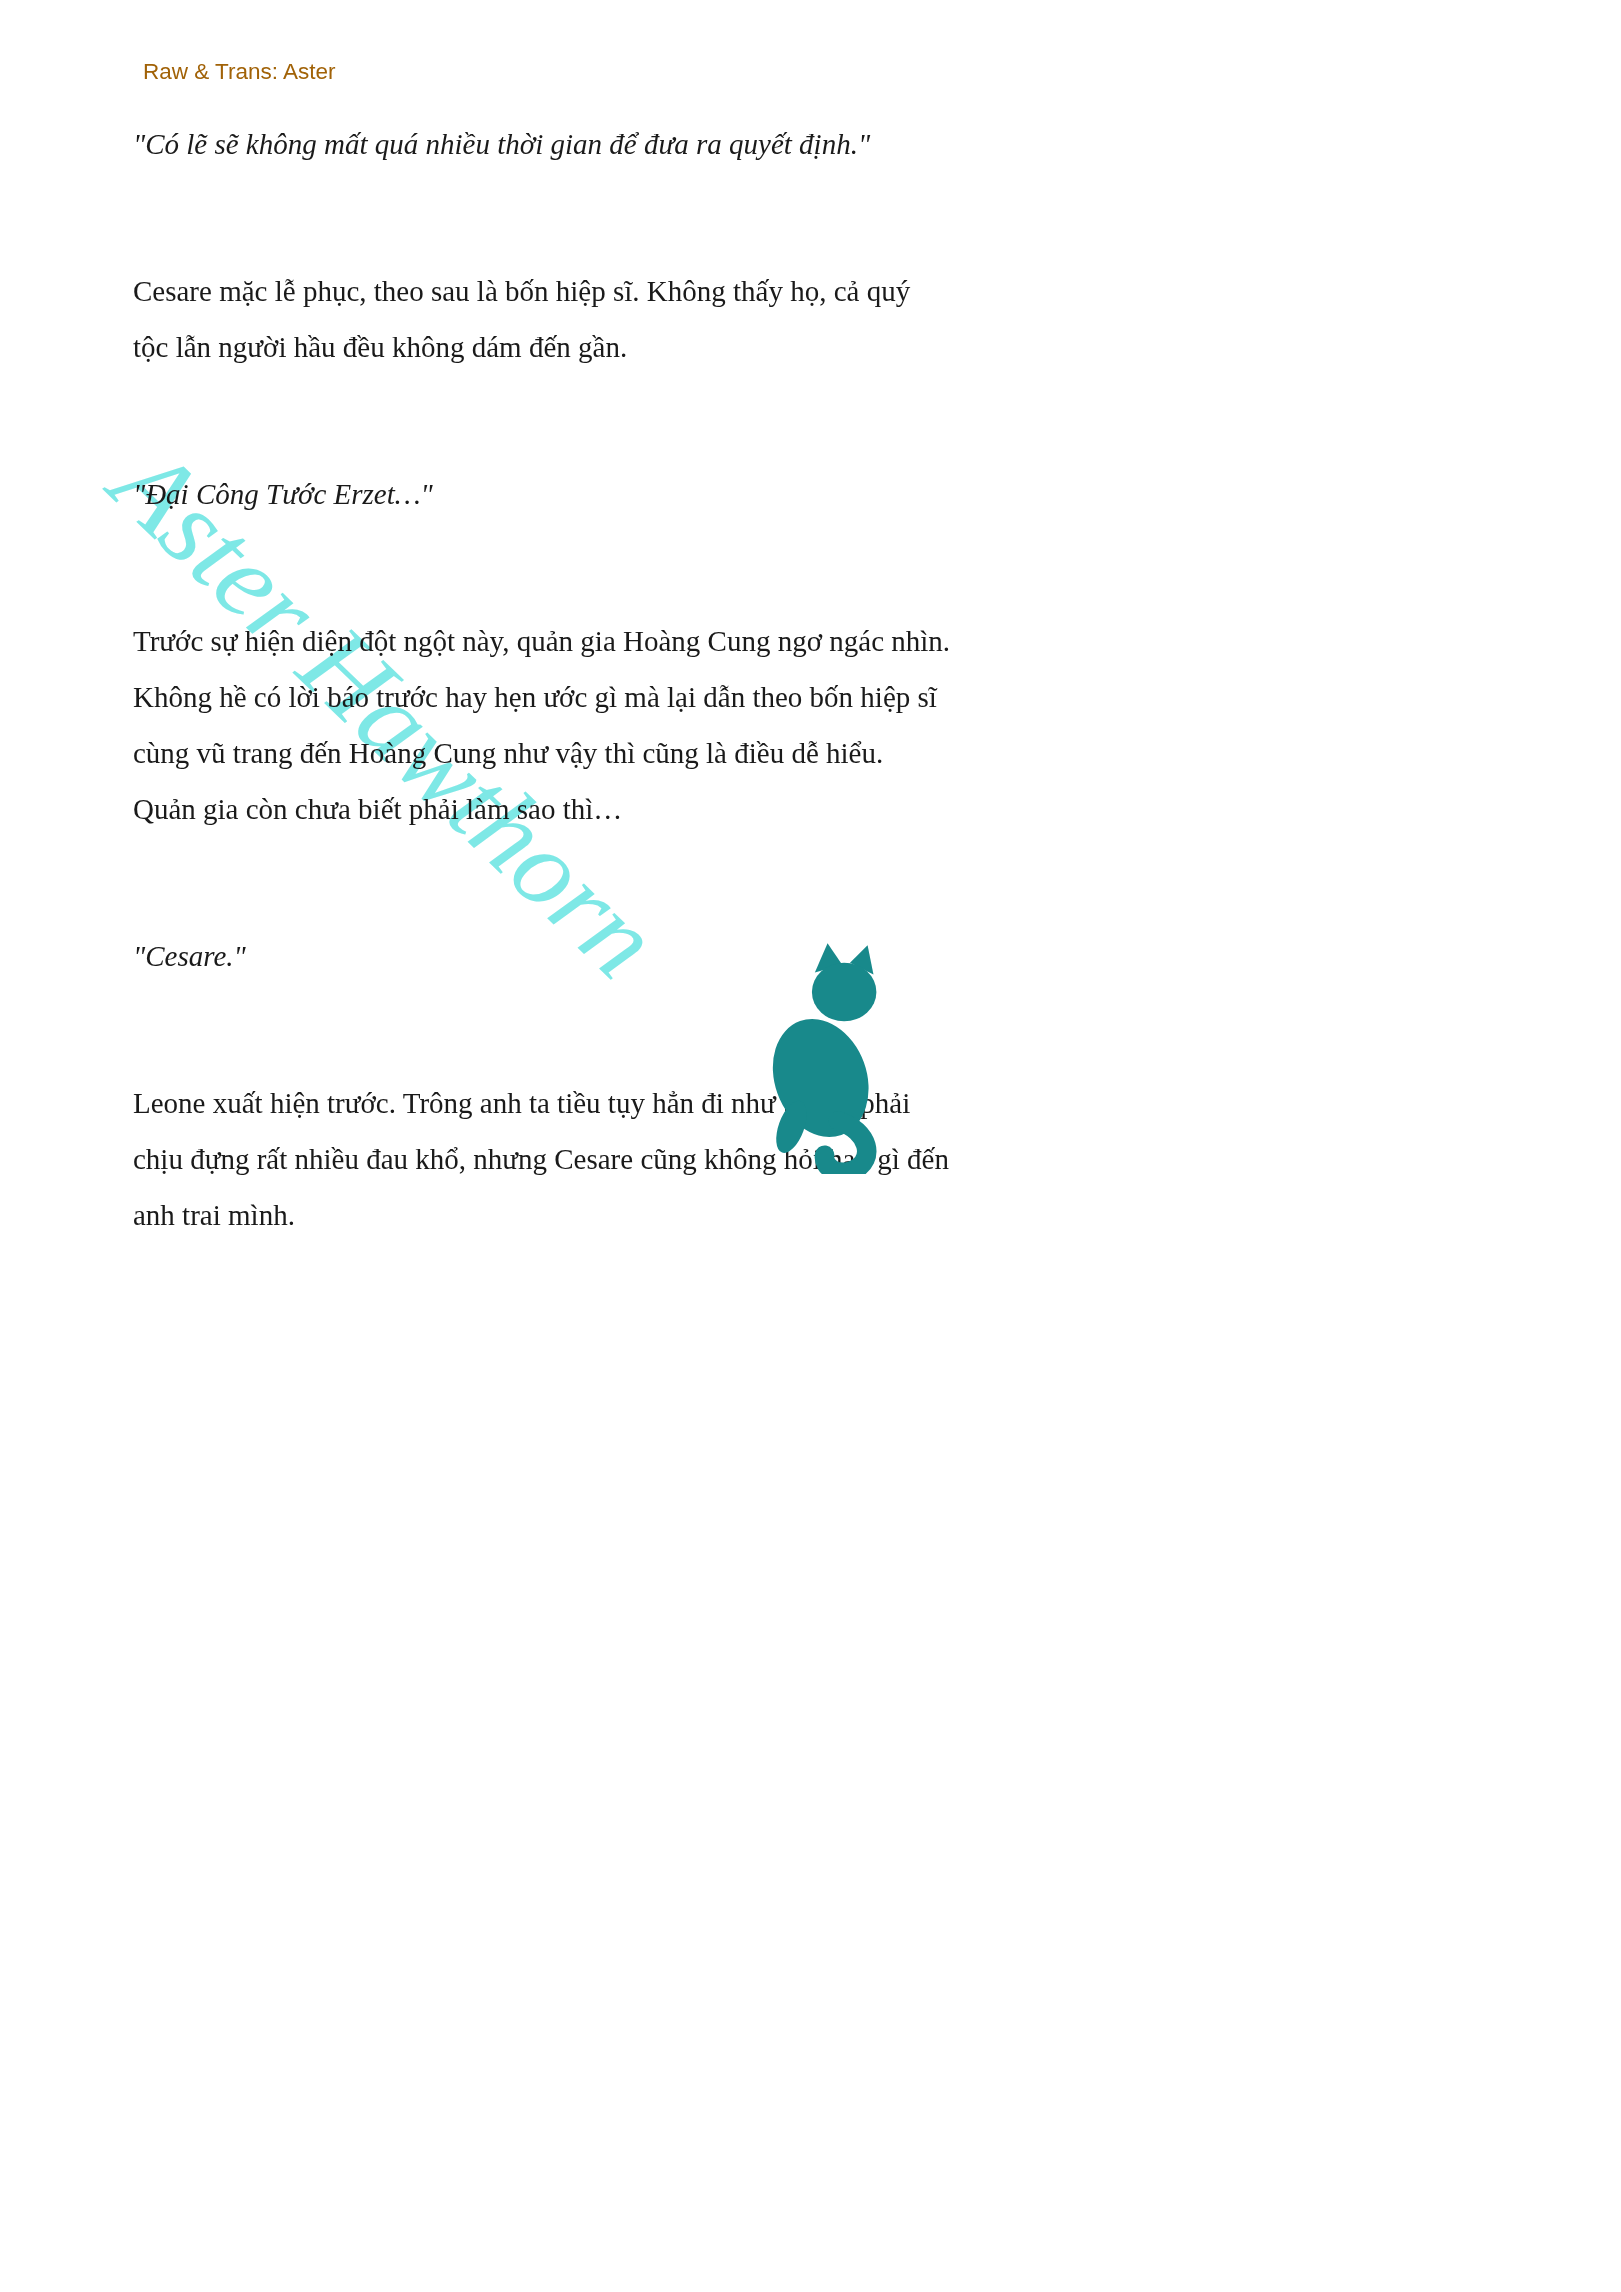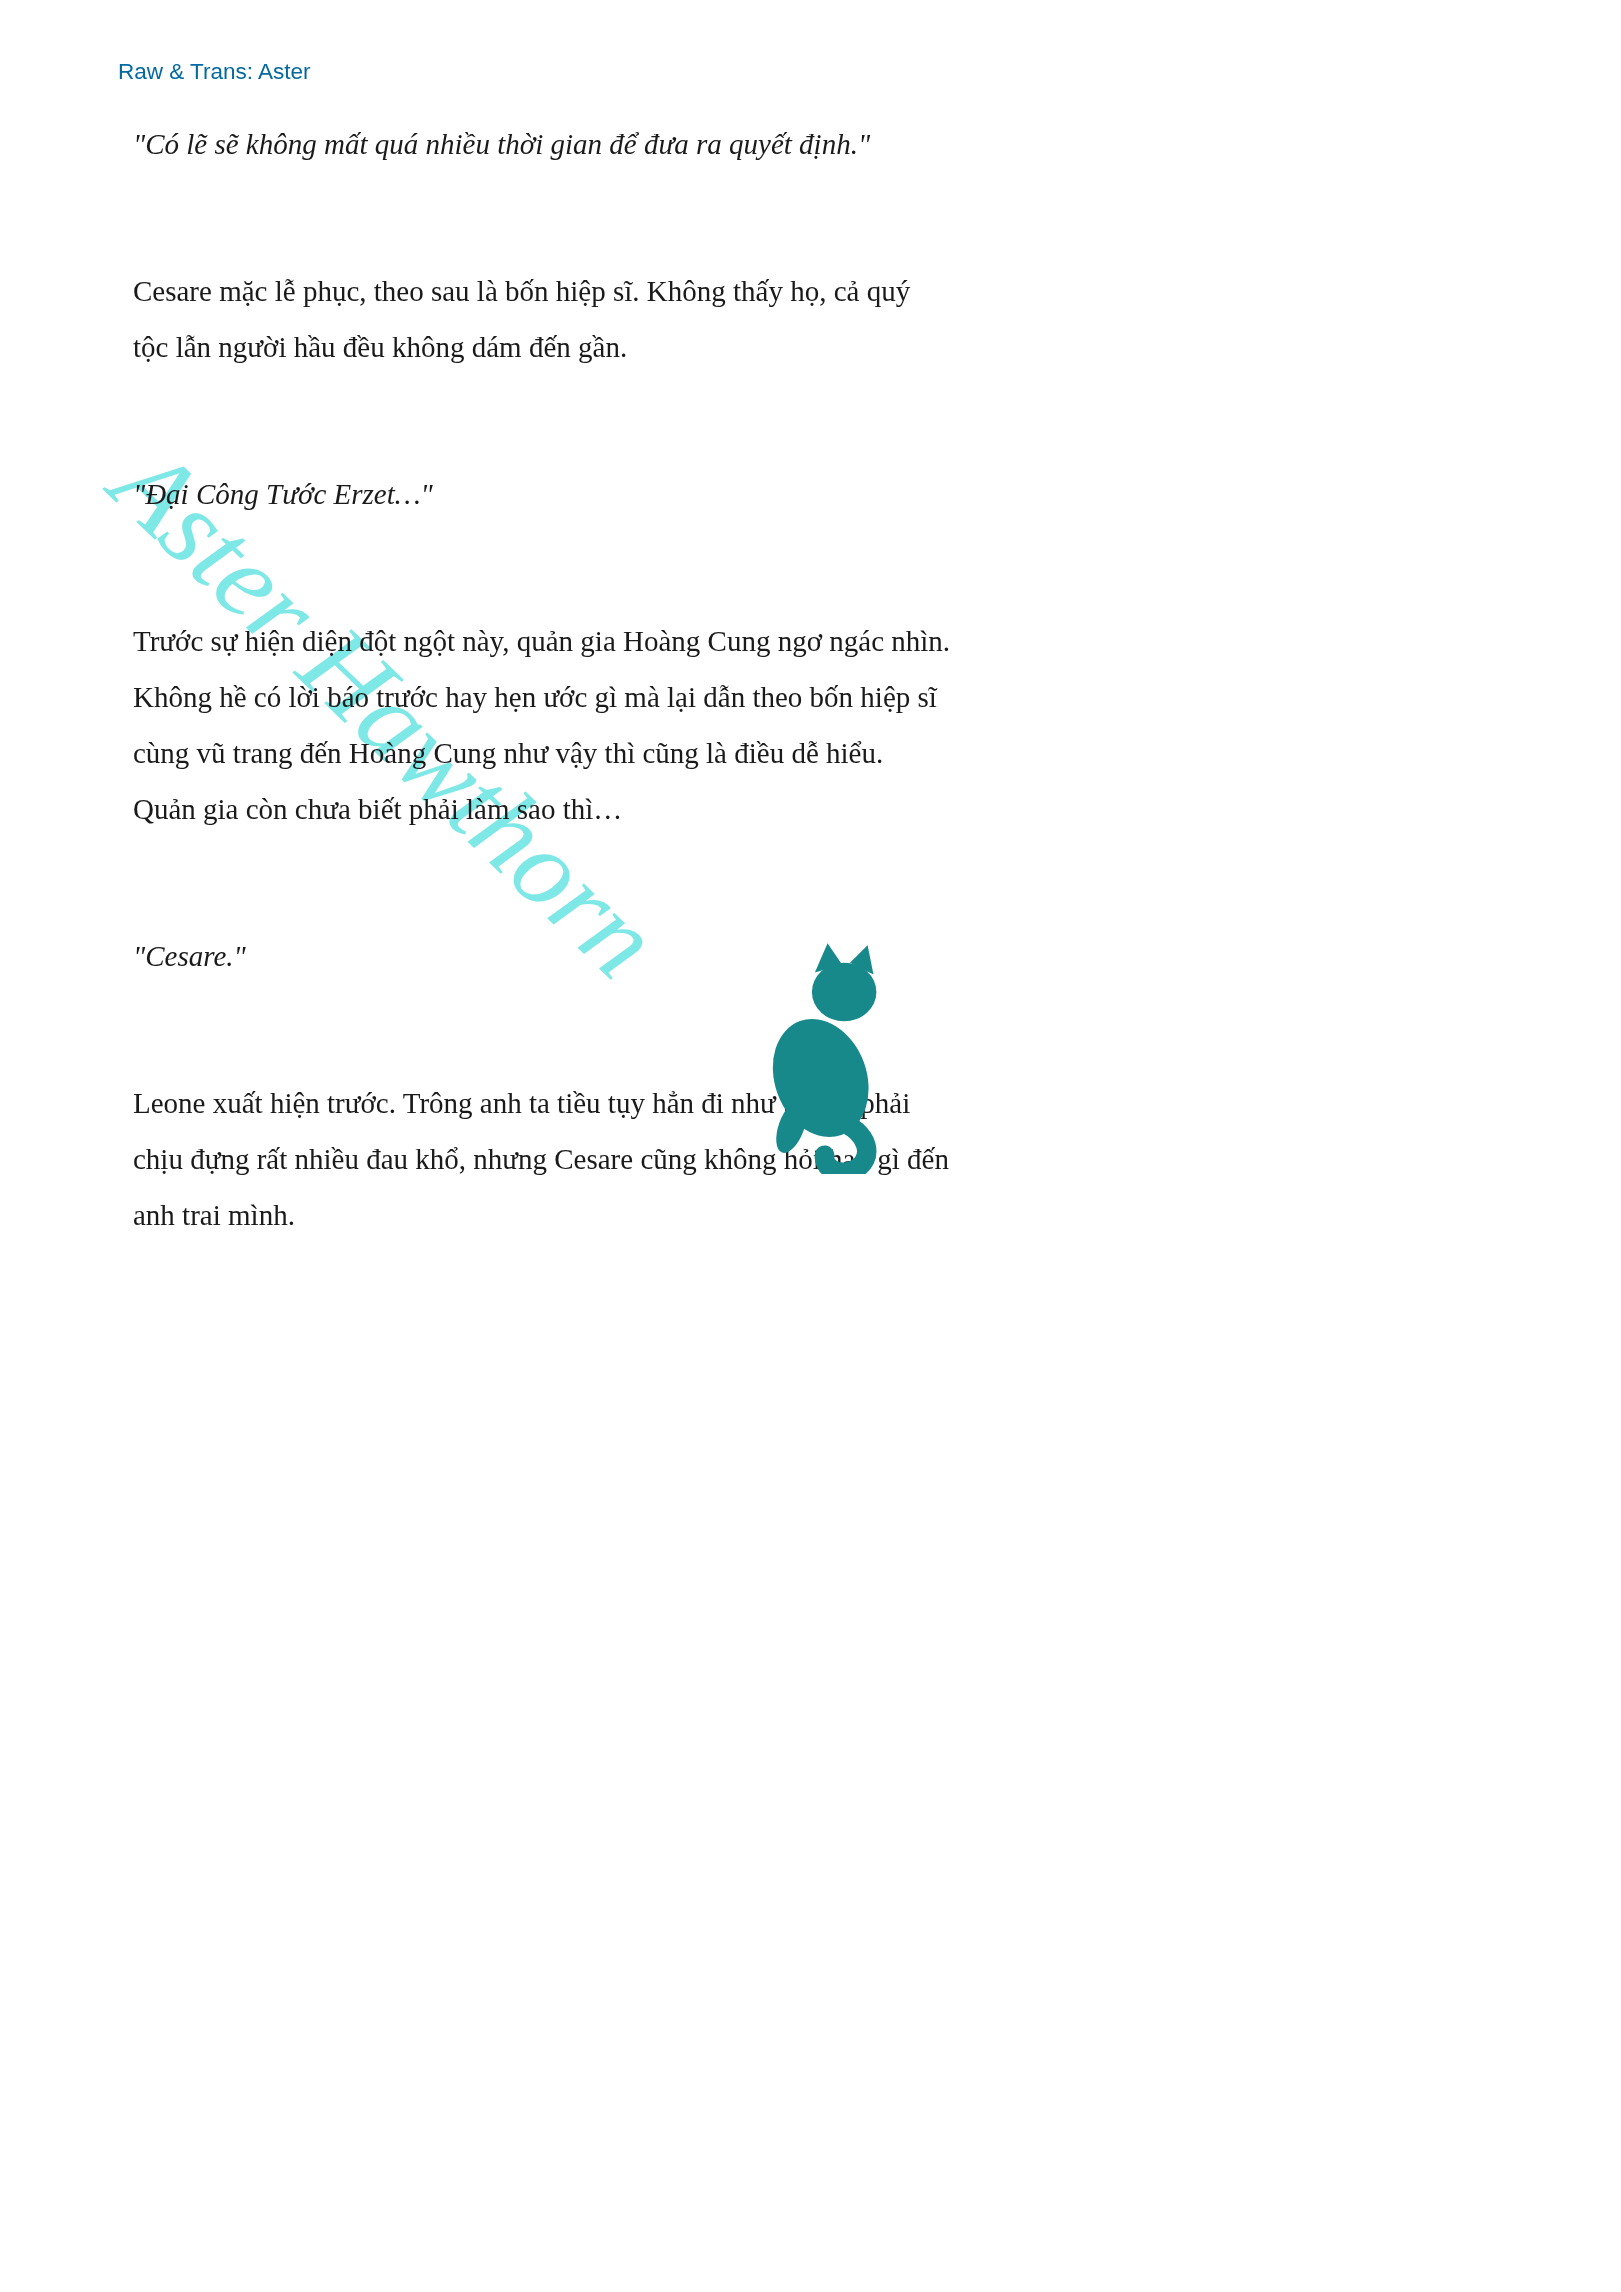--- a/index.html
+++ b/index.html
@@ -12,25 +12,25 @@
     position:relative;
     width:1621px;
     height:2293px;
     background:#ffffff;
     overflow:hidden;
     font-family:"Liberation Serif", serif;
     color:var(--text-color);
   }
   .header{
     position:absolute;
-    left:118px;
+    left:143px;
     top:59px;
     font-family:"Liberation Sans", sans-serif;
     font-size:22.5px;
-    color:#0369a1;
+    color:#a16207;
     z-index:3;
   }
   .watermark{
     position:absolute;
     left:176px;
     top:421px;
     font-size:110px;
     font-style:italic;
     font-family:"Liberation Serif", serif;
     color:var(--watermark-color);

